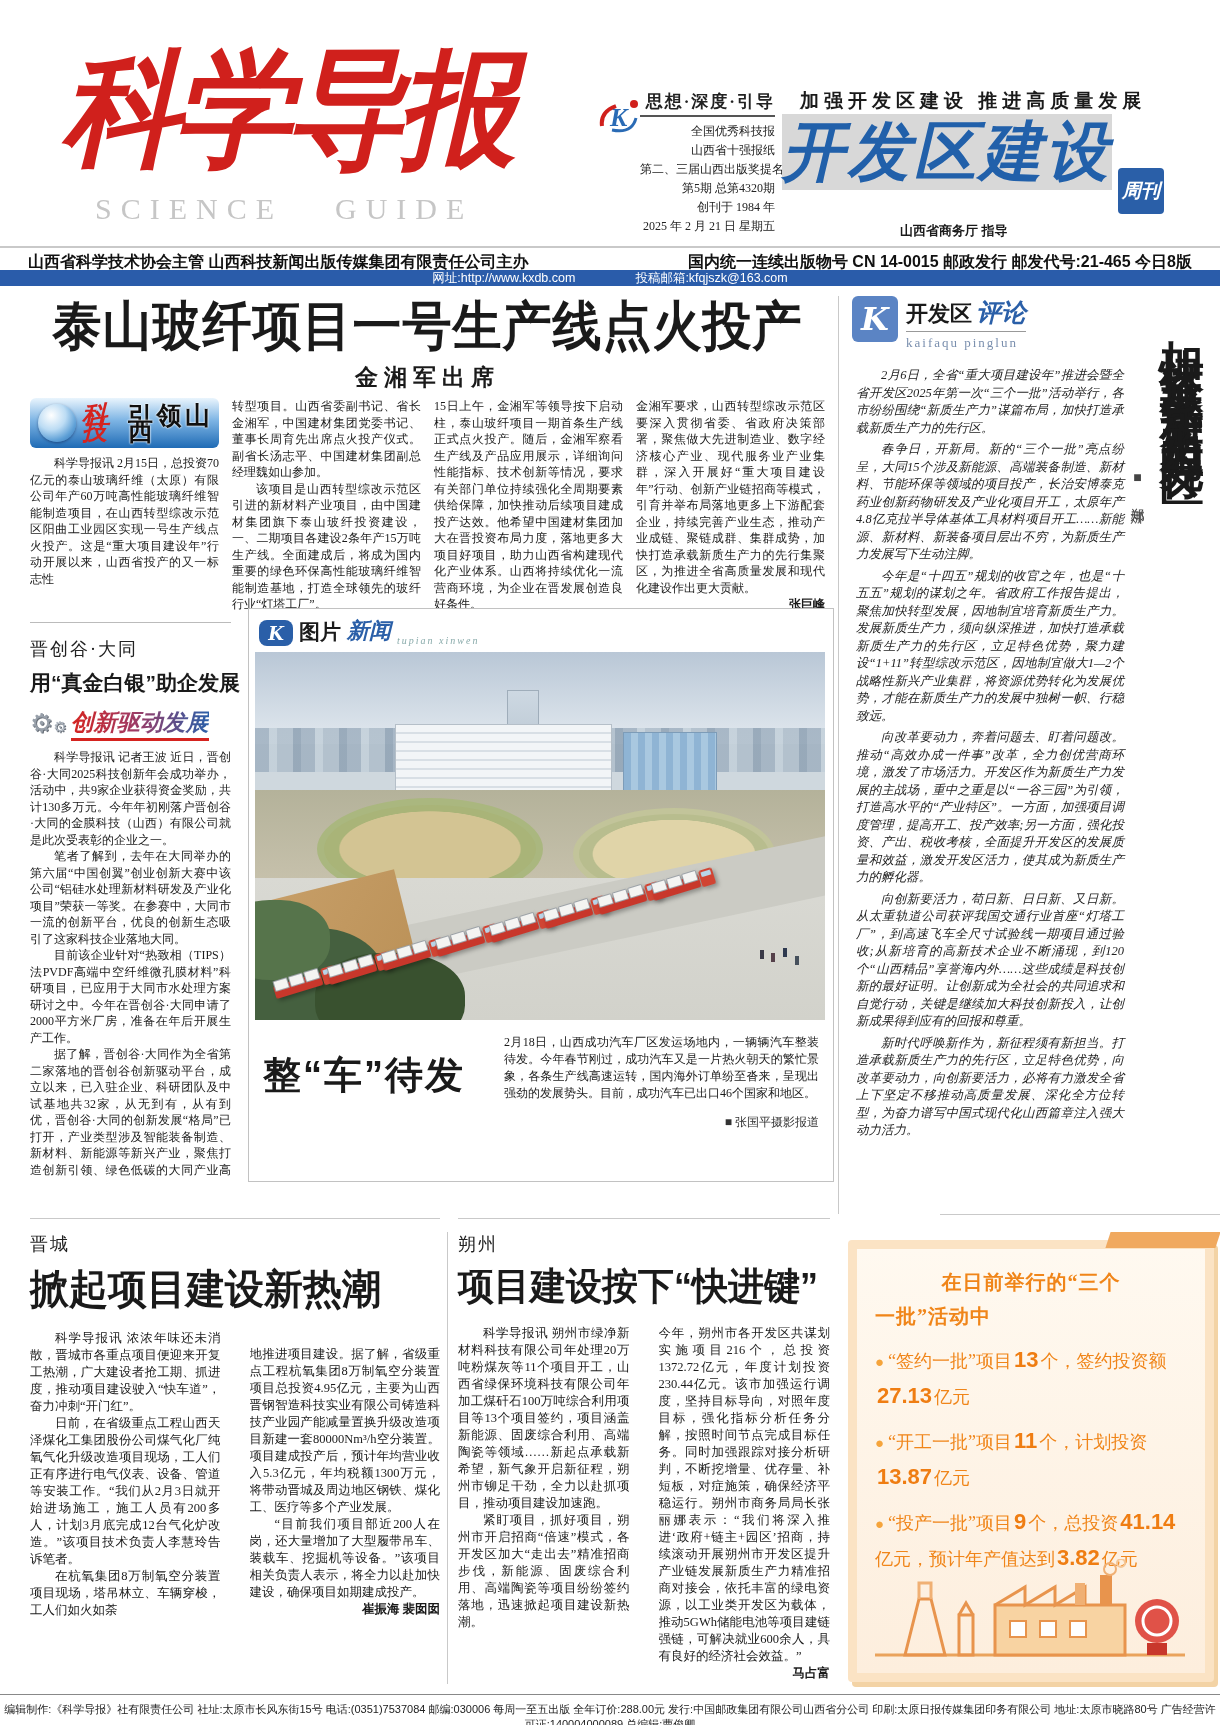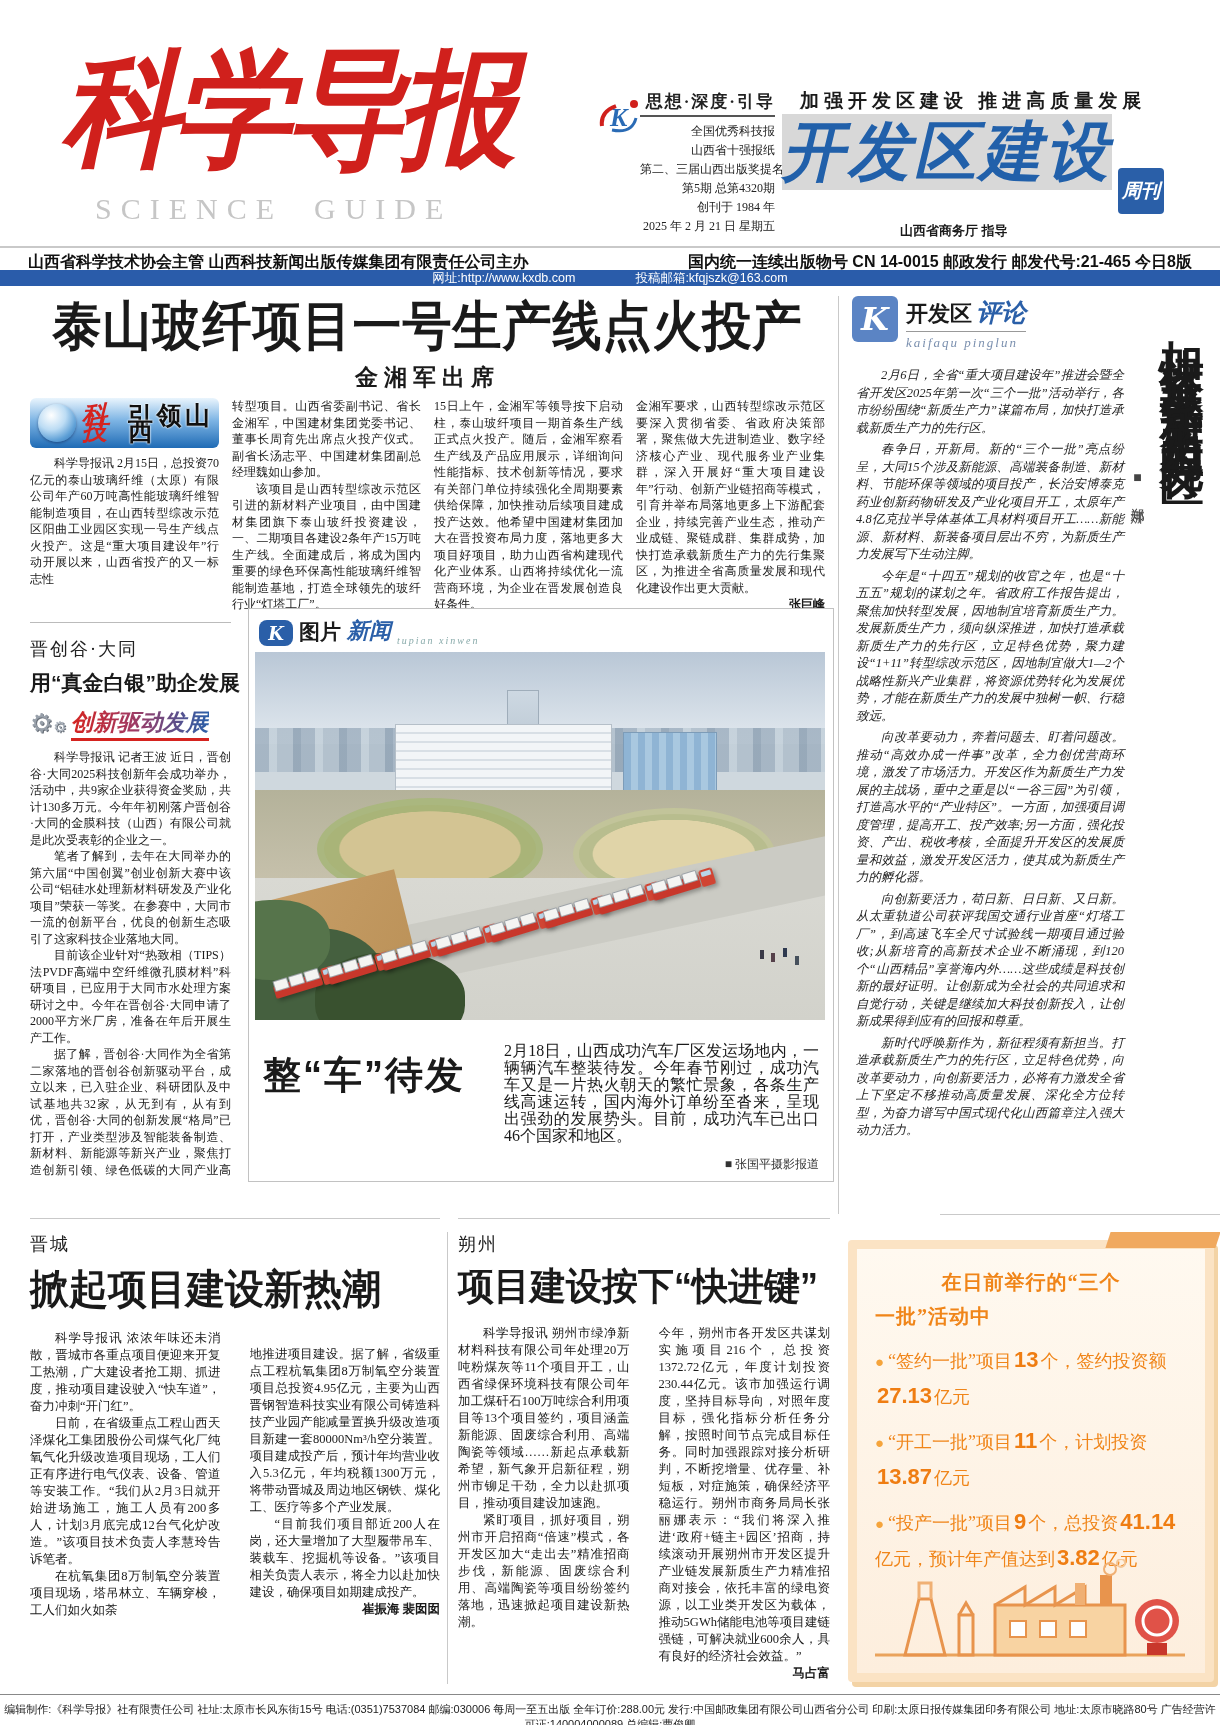--- a/index.html
+++ b/index.html
@@ -51,35 +51,35 @@
       border-bottom:3px solid #d5231f;}
   
   .pm{border:1px solid #c2c2c2;background:#fff;}
   .pn-pill{background:#2a5fa8;color:#fff;font-weight:900;border-radius:8px;width:34px;height:26px;
       display:flex;align-items:center;justify-content:center;font-size:18px;font-style:italic;font-family:"DejaVu Serif",serif;}
   .pn-1{font-size:21px;font-weight:900;font-family:"Liberation Sans",sans-serif;}
   .pn-2{font-size:22px;font-weight:bold;font-style:italic;color:#2a5fa8;font-family:"DejaVu Serif",serif;}
   .pn-py{font-size:10px;font-style:italic;color:#8aa;letter-spacing:2px;}
   .photo{position:relative;overflow:hidden;background:#cfd8de;}
   .cap-title{font-size:38px;font-weight:900;font-family:"Liberation Sans",sans-serif;letter-spacing:2px;}
-  .cap-txt{font-size:16px;line-height:17px;text-align:justify;margin-top:8px;}
+  .cap-txt{font-size:12px;line-height:17px;text-align:justify;}
   .cap-credit{font-size:12px;text-align:right;color:#333;margin-top:12px;}
   
   .truck{position:absolute;width:64px;height:24px;transform:rotate(-17deg);filter:drop-shadow(2px 3px 2px rgba(0,0,0,.3));}
   .truck .load{position:absolute;left:0;top:7px;width:49px;height:13px;background:#c8372b;border-radius:2px;}
   .truck .load i{position:absolute;top:-5px;width:13px;height:9px;background:#f4f4f2;border:1px solid #9aa0a6;border-radius:1px;}
   .truck .load i:nth-child(1){left:1px;} .truck .load i:nth-child(2){left:17px;} .truck .load i:nth-child(3){left:33px;}
   .truck .cab{position:absolute;right:0;top:4px;width:14px;height:17px;background:#d14433;border-radius:3px 3px 2px 2px;}
   .truck .cab:after{content:"";position:absolute;left:2px;top:2px;width:10px;height:5px;background:#b8d4e8;border-radius:1px;}
   
   .cm-k{width:46px;height:46px;background:#5b84c4;border-radius:6px;color:#fff;display:flex;align-items:center;
         justify-content:center;font-size:32px;font-weight:900;font-style:italic;font-family:"DejaVu Serif",serif;}
   .cm-t1{font-size:22px;font-weight:900;font-family:"Liberation Sans",sans-serif;}
   .cm-t2{font-size:25px;font-weight:bold;font-style:italic;color:#2a5fa8;font-family:"DejaVu Serif",serif;}
-  .cm-py{font-size:13px;font-style:italic;color:#7a8fae;letter-spacing:2px;border-top:1px solid #999;padding-top:3px;}
+  .cm-py{font-size:13px;color:#7a8fae;letter-spacing:2px;border-top:1px solid #999;padding-top:3px;}
   .cm-body{font-size:12.5px;line-height:17.5px;font-style:italic;text-align:justify;color:#222;}
   .cm-body p{margin:4px;text-indent:2em;}
   .vert-h{writing-mode:vertical-rl;font-size:44px;font-weight:900;font-family:"Liberation Sans",sans-serif;
           letter-spacing:9px;line-height:1.55;}
   .vert-by{writing-mode:vertical-rl;font-size:14px;color:#444;letter-spacing:4px;}
   
   .bt-h{font-size:39px;font-weight:900;font-family:"Liberation Sans",sans-serif;white-space:nowrap;transform:scaleY(1.05);transform-origin:left;}
   .cols2{display:flex;gap:29px;}
   .cols2>div{flex:1;overflow:hidden;}
   .bodytxt2{font-size:12.5px;line-height:17px;text-align:justify;}
@@ -97,21 +97,21 @@
   .footer{font-size:11px;color:#222;text-align:center;letter-spacing:0px;font-family:"Liberation Sans",sans-serif;}
 </style>
 </head>
 <body>
 
 <div id="page">
 
   <div class="abs paper-title" style="left:62px;top:50px;">科学导报</div>
   <div class="abs" style="left:95px;top:192px;">
     <span class="paper-en">SCIENCE</span>
-    <span class="paper-en" style="margin-left:27px;">GUIDE</span>
+    <span class="paper-en" style="margin-left:48px;">GUIDE</span>
   </div>
 
   <div class="abs" style="left:598px;top:96px;width:42px;height:42px;">
     <svg width="42" height="42" viewBox="0 0 42 42">
       <path d="M4 30 Q 2 16 18 10" stroke="#d0201c" stroke-width="4" fill="none"></path>
       <path d="M14 34 Q 34 38 38 22" stroke="#2a6bb5" stroke-width="3" fill="none"></path>
       <text x="12" y="30" font-size="26" font-style="italic" font-weight="bold" fill="#2a6bb5">K</text>
       <circle cx="36" cy="8" r="4" fill="#d0201c"></circle>
     </svg>
   </div>

